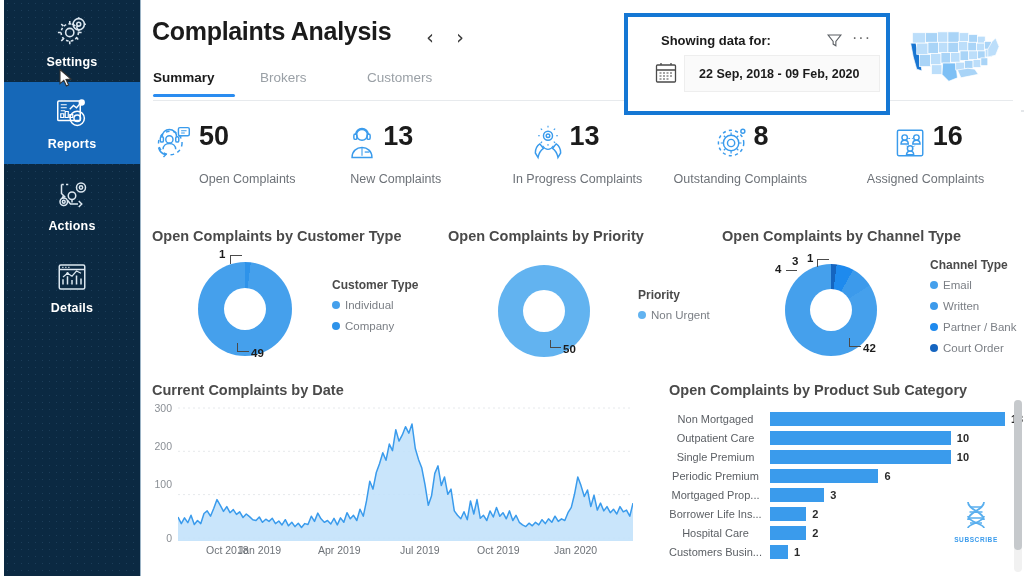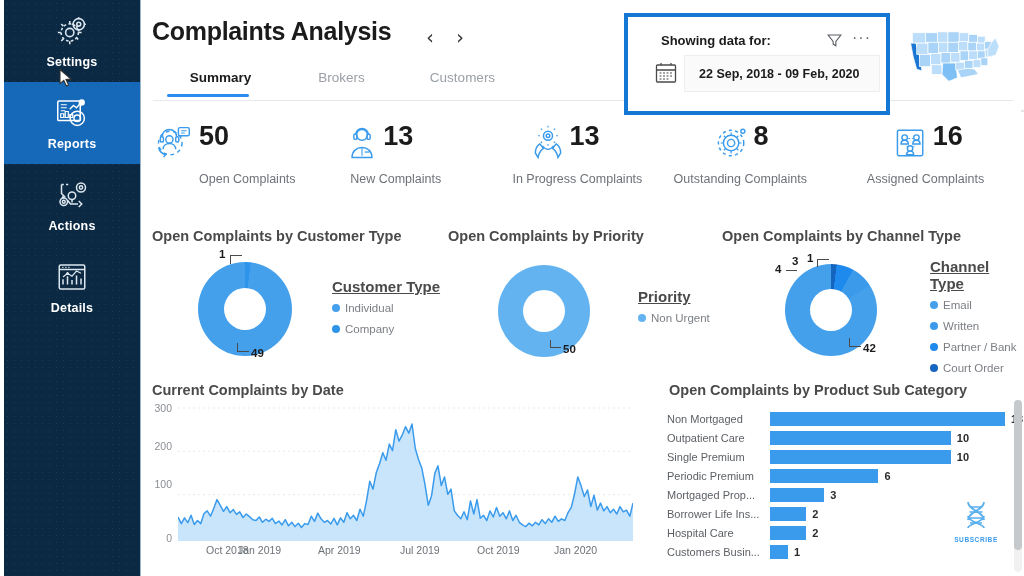--- a/index.html
+++ b/index.html
@@ -43,21 +43,21 @@
     position: absolute; top: 24px; width: 22px; height: 26px;
     display: flex; align-items: center; justify-content: center;
     font-size: 19px; color: #3a3a3a; cursor: pointer; font-family: "DejaVu Sans", sans-serif;
   }
   #prev-arrow { left: 296px; }
   #next-arrow { left: 326px; }
 
   #tabs { position: absolute; left: 30px; top: 70px; display: flex; gap: 0; }
   .tab {
     font-size: 13.5px; color: #9aa0a6; padding: 0 0 9px 0; cursor: pointer;
-    width: 107px; text-align: center; margin-left: 14px;
+    width: 107px; text-align: left;
   }
   .tab.active { color: #1b1b1b; font-weight: bold; }
   .tab.active::after {
     content: ""; display: block; position: relative; top: 9px;
     height: 3px; width: 82px; background: #2a8cf0; border-radius: 2px;
   }
   #tab-underline-track {
     position: absolute; left: 30px; top: 100px; width: 860px; height: 1px; background: #e7eaed;
   }
 
@@ -114,41 +114,41 @@
   .panel-title {
     position: absolute; font-size: 14.5px; font-weight: bold; color: #4a4a4a;
   }
   .donut-wrap { position: absolute; }
   .donut { position: absolute; border-radius: 50%; }
   .donut-hole {
     position: absolute; border-radius: 50%; background: #fff;
     left: 50%; top: 50%; transform: translate(-50%,-50%);
   }
   .legend { position: absolute; }
-  .legend-title { font-size: 15px; font-weight: bold; color: #4a4a4a; margin-bottom: 7px; text-decoration: underline; }
+  .legend-title { font-size: 12px; font-weight: bold; color: #4a4a4a; margin-bottom: 7px; }
   .legend-row { display: flex; align-items: center; gap: 5px; margin-bottom: 9px; }
   .legend-dot { width: 8px; height: 8px; border-radius: 50%; flex: none; }
   .legend-text { font-size: 11.5px; color: #7b7f85; white-space: nowrap; }
   .dlabel {
     position: absolute; font-size: 11.5px; font-weight: bold; color: #1b1b1b;
   }
   .leader { position: absolute; border-color: #4a4a4a; }
 
   
   #area-panel { position: absolute; left: 150px; top: 380px; width: 490px; height: 185px; }
   #area-svg { position: absolute; left: 28px; top: 27px; width: 455px; height: 134px; }
   .yaxis-lbl { position: absolute; font-size: 10.5px; color: #8a8f95; text-align: right; width: 26px; }
   .xaxis-lbl { position: absolute; font-size: 10.5px; color: #6d7278; top: 164px; }
 
   
   #bar-panel { position: absolute; left: 655px; top: 380px; width: 369px; height: 196px; margin-left: 12px; }
   #bar-rows { position: absolute; left: 0px; top: 30px; width: 360px; }
   .bar-row { display: flex; align-items: center; height: 17.5px; margin-bottom: 1.5px; }
   .bar-cat {
-    width: 103px; text-align: left; font-size: 11px; color: #5b5f64;
+    width: 103px; text-align: center; font-size: 11px; color: #5b5f64;
     padding-right: 6px; white-space: nowrap; overflow: hidden;
   }
   .bar-bar { height: 14px; background: #3a9bec; }
   .bar-val { font-size: 11px; font-weight: bold; color: #2b2b2b; margin-left: 6px; }
 
   
   #watermark { position: absolute; left: 948px; top: 498px; width: 56px; height: 52px; text-align: center; }
   #watermark svg { width: 34px; height: 34px; }
   #watermark-text { font-size: 6.5px; font-weight: bold; color: #3a9bec; letter-spacing: .6px; }
 

